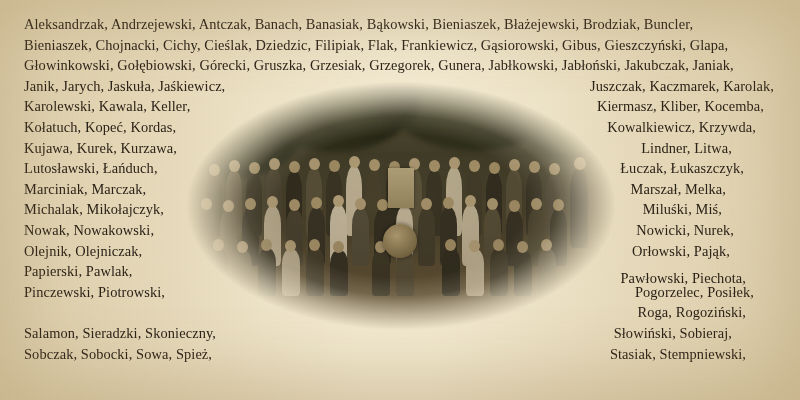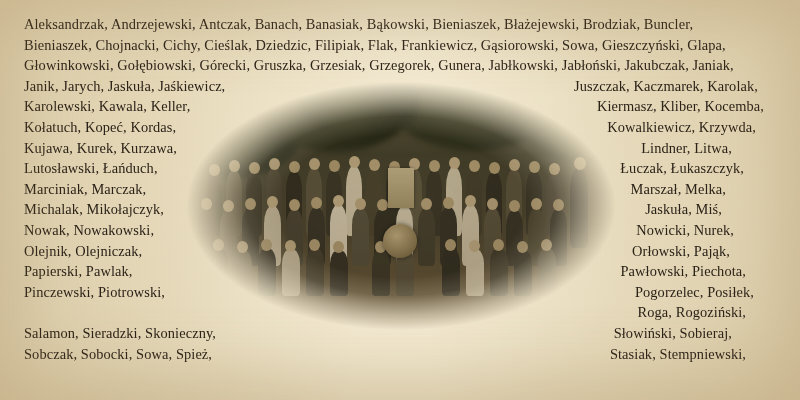--- a/index.html
+++ b/index.html
@@ -267,26 +267,26 @@
       <div id="banner"></div>
       <div id="drum"></div>
 
       <div id="photo-tone"></div>
       <div id="photo-haze"></div>
     </div>
   </div>
 
   <div id="names">
     <span class="nameline">Aleksandrzak, Andrzejewski, Antczak, Banach, Banasiak, Bąkowski, Bieniaszek, Błażejewski, Brodziak, Buncler,</span>
-    <span class="nameline">Bieniaszek, Chojnacki, Cichy, Cieślak, Dziedzic, Filipiak, Flak, Frankiewicz, Gąsiorowski, Sowa, Gieszczyński, Glapa,</span>
+    <span class="nameline">Bieniaszek, Chojnacki, Cichy, Cieślak, Dziedzic, Filipiak, Flak, Frankiewicz, Gąsiorowski, Gibus, Gieszczyński, Glapa,</span>
     <span class="nameline">Głowinkowski, Gołębiowski, Górecki, Gruszka, Grzesiak, Grzegorek, Gunera, Jabłkowski, Jabłoński, Jakubczak, Janiak,</span>
 
     <span class="nameline" style="position:relative;">
       <span>Janik, Jarych, Jaskuła, Jaśkiewicz,</span>
-      <span style="position:absolute; right:24px; top:0;">Juszczak, Kaczmarek, Karolak,</span>
+      <span style="position:absolute; right:8px; top:0;">Juszczak, Kaczmarek, Karolak,</span>
     </span>
     <span class="nameline" style="position:relative;">
       <span>Karolewski, Kawala, Keller,</span>
       <span style="position:absolute; right:18px; top:0;">Kiermasz, Kliber, Kocemba,</span>
     </span>
     <span class="nameline" style="position:relative;">
       <span>Kołatuch, Kopeć, Kordas,</span>
       <span style="position:absolute; right:26px; top:0;">Kowalkiewicz, Krzywda,</span>
     </span>
     <span class="nameline" style="position:relative;">
@@ -296,33 +296,33 @@
     <span class="nameline" style="position:relative;">
       <span>Lutosławski, Łańduch,</span>
       <span style="position:absolute; right:38px; top:0;">Łuczak, Łukaszczyk,</span>
     </span>
     <span class="nameline" style="position:relative;">
       <span>Marciniak, Marczak,</span>
       <span style="position:absolute; right:56px; top:0;">Marszał, Melka,</span>
     </span>
     <span class="nameline" style="position:relative;">
       <span>Michalak, Mikołajczyk,</span>
-      <span style="position:absolute; right:60px; top:0;">Jaskuła, Miś,</span>
+      <span style="position:absolute; right:60px; top:0;">Miluśki, Miś,</span>
     </span>
     <span class="nameline" style="position:relative;">
       <span>Nowak, Nowakowski,</span>
       <span style="position:absolute; right:48px; top:0;">Nowicki, Nurek,</span>
     </span>
     <span class="nameline" style="position:relative;">
       <span>Olejnik, Olejniczak,</span>
       <span style="position:absolute; right:52px; top:0;">Orłowski, Pająk,</span>
     </span>
     <span class="nameline" style="position:relative;">
       <span>Papierski, Pawlak,</span>
-      <span style="position:absolute; right:36px; top:0;">Pawłowski, Piechota,</span>
+      <span style="position:absolute; right:36px; top:7px;">Pawłowski, Piechota,</span>
     </span>
     <span class="nameline" style="position:relative;">
       <span>Pinczewski, Piotrowski,</span>
       <span style="position:absolute; right:28px; top:0;">Pogorzelec, Posiłek,</span>
     </span>
     <span class="nameline" style="position:relative;">
       <span style="position:absolute; right:36px; top:0;">Roga, Rogoziński,</span>
     </span>
     <span class="nameline" style="position:relative;">
       <span>Salamon, Sieradzki, Skonieczny,</span>

